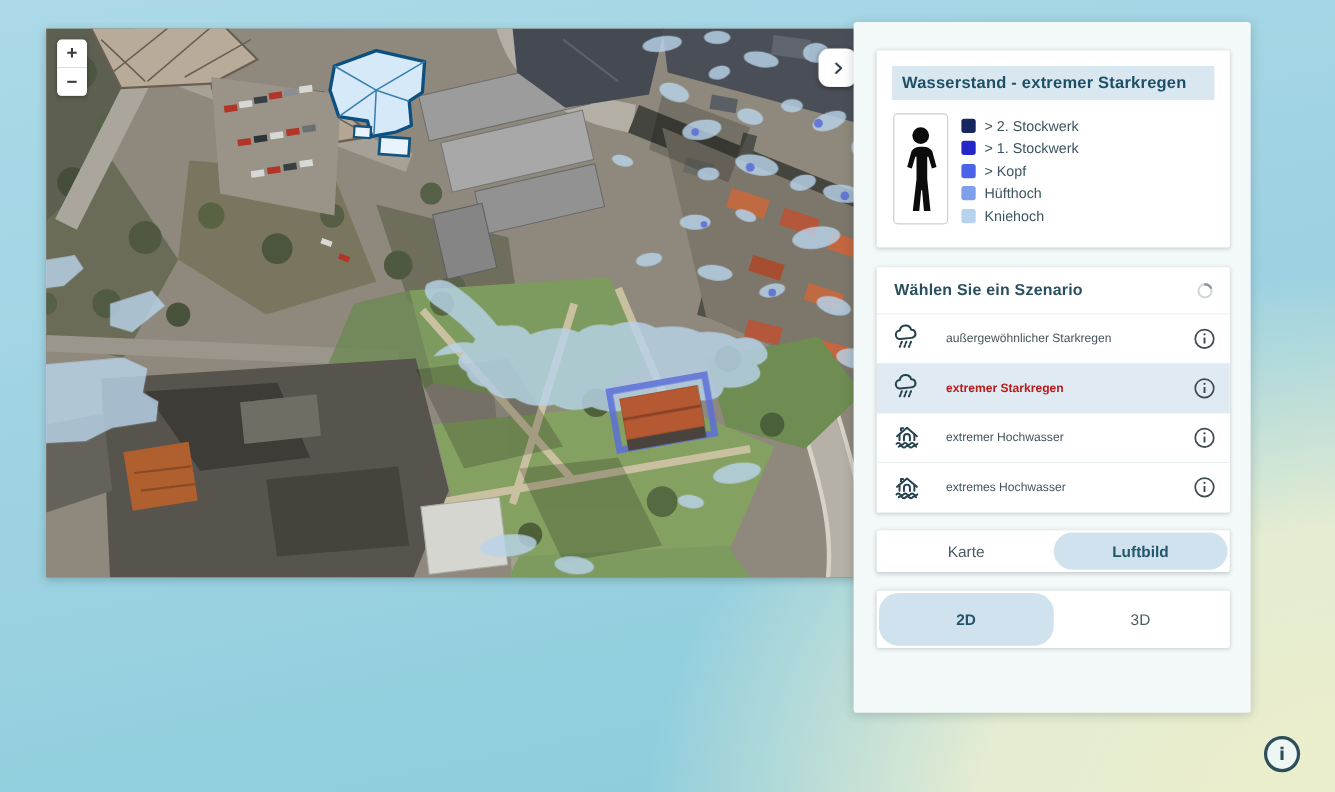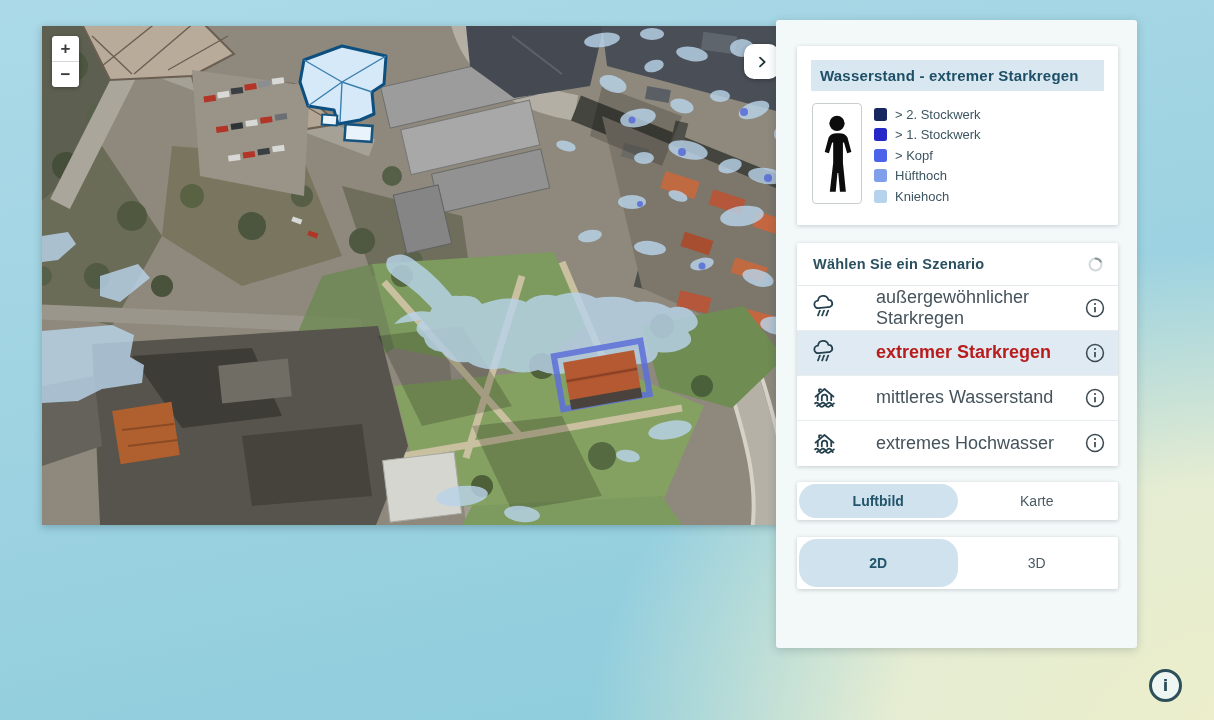--- a/index.html
+++ b/index.html
@@ -64,21 +64,21 @@
     padding:13px 14px 12px 16px; border-bottom:1px solid #e4e9eb;
   }
   .scenario-head h3 { font-size:14.5px; font-weight:700; color:#2a5060; letter-spacing:.2px; }
   .scenario-row {
     display:flex; align-items:center; height:45px; cursor:pointer;
     border-bottom:1px solid #e8edef; padding:0 12px 0 14px; background:#fff;
   }
   .scenario-row:last-child { border-bottom:none; }
   .scenario-row.selected { background:#dfeaf2; }
   .scenario-row .sicon { width:27px; height:27px; flex:0 0 27px; color:#24414d; }
-  .scenario-row .slabel { font-size:18px; color:#45535c; margin-left:38px; flex:1; }
+  .scenario-row .slabel { font-size:11px; color:#45535c; margin-left:22px; flex:1; }
   .scenario-row.selected .slabel { font-weight:700; color:#b91c1c; }
   .info-btn { width:22px; height:22px; color:#3c4a52; cursor:pointer; flex:0 0 22px; }
 
   
   .toggle-bar { display:flex; height:38px; padding:2px; margin-bottom:17px; }
   .toggle-bar:last-child { margin-bottom:0; }
   .toggle-bar .opt {
     flex:1; border:none; background:transparent; border-radius:18px; cursor:pointer;
     font:400 14px "Liberation Sans", sans-serif; color:#4a5a62;
   }
@@ -376,21 +376,21 @@
 
       <div class="scenario-row">
         <svg class="sicon" viewBox="0 0 24 24" fill="none" stroke="currentColor" stroke-width="1.6" stroke-linecap="round" stroke-linejoin="round">
           <path d="M4 11.2 L12 4.4 L20 11.2"></path>
             <path d="M7.2 6.6V4.8h1.7"></path>
           <path d="M6 9.8v4.6M18 9.8v4.6"></path>
             <path d="M9.6 14.6v-2.8a2.4 2.4 0 0 1 4.8 0v2.8"></path>
           <path d="M3.6 17.3q1.4-1.5 2.8 0t2.8 0 2.8 0 2.8 0 2.8 0 2.8 0"></path>
           <path d="M5.4 19.6q1.4-1.5 2.8 0t2.8 0 2.8 0 2.8 0 2.8 0"></path>
         </svg>
-        <span class="slabel">mittleres Wasserstand</span>
+        <span class="slabel">extremer Hochwasser</span>
         <svg class="info-btn" viewBox="0 0 24 24" fill="none" stroke="currentColor">
           <circle cx="12" cy="12" r="9.2" stroke-width="1.7"></circle>
             <path d="M12 10.8v5.8" stroke-width="1.9"></path>
             <circle cx="12" cy="7.6" r="1.15" fill="currentColor" stroke="none"></circle>
         </svg>
       </div>
 
       <div class="scenario-row">
         <svg class="sicon" viewBox="0 0 24 24" fill="none" stroke="currentColor" stroke-width="1.6" stroke-linecap="round" stroke-linejoin="round">
           <path d="M4 11.2 L12 4.4 L20 11.2"></path>
@@ -403,22 +403,22 @@
         <span class="slabel">extremes Hochwasser</span>
         <svg class="info-btn" viewBox="0 0 24 24" fill="none" stroke="currentColor">
           <circle cx="12" cy="12" r="9.2" stroke-width="1.7"></circle>
             <path d="M12 10.8v5.8" stroke-width="1.9"></path>
             <circle cx="12" cy="7.6" r="1.15" fill="currentColor" stroke="none"></circle>
         </svg>
       </div>
     </section>
 
     <div class="card toggle-bar">
+      <button class="opt">Karte</button>
       <button class="opt active">Luftbild</button>
-      <button class="opt">Karte</button>
     </div>
 
     <div class="card toggle-bar t2">
       <button class="opt active">2D</button>
       <button class="opt">3D</button>
     </div>
   </aside>
 
   <button class="page-info">i</button>
 </div>

